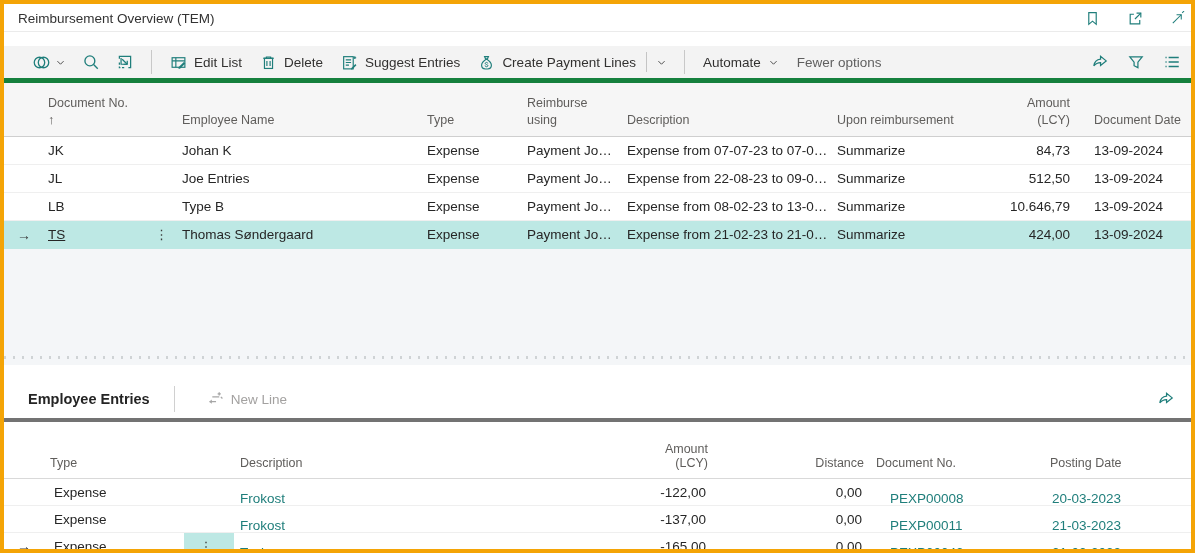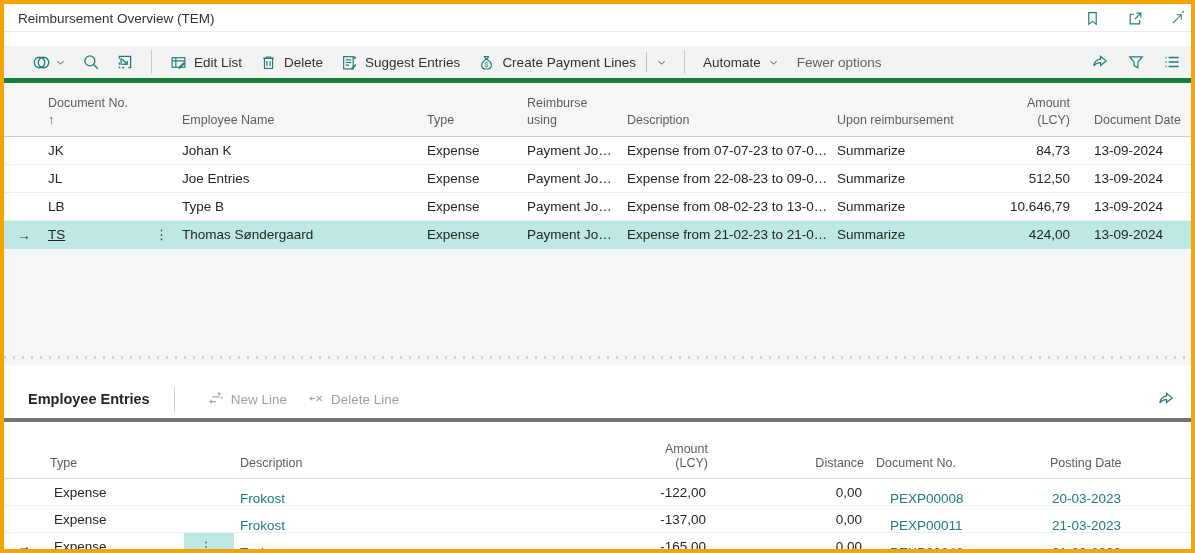--- a/index.html
+++ b/index.html
@@ -315,30 +315,20 @@
       <span class="ic-gray">
         <svg width="17" height="17" viewBox="0 0 16 16" fill="none" stroke="currentColor" stroke-width="1.2">
             <path d="M2.5 11h6M5 6.5h6.5"></path>
             <path d="M2 11l2.5-2v4z" fill="currentColor" stroke="none"></path>
             <path d="M11.5 2.2v3M10 3.7h3"></path>
             <path d="M13 6.5l1.5 1.5"></path>
           </svg>
       </span>
       <span>New Line</span>
     </button>
-    <button class="part-btn">
-      <span class="ic-gray">
-        <svg width="17" height="17" viewBox="0 0 16 16" fill="none" stroke="currentColor" stroke-width="1.2">
-            <path d="M2.5 8h5"></path>
-            <path d="M2 8l2.5-2v4z" fill="currentColor" stroke="none"></path>
-            <path d="M9 5.5l5 5M14 5.5l-5 5"></path>
-          </svg>
-      </span>
-      <span>Delete Line</span>
-    </button>
     <span class="part-share ic">
       <svg width="18" height="18" viewBox="0 0 16 16" fill="none" stroke="currentColor" stroke-width="1.1">
           <path d="M8.5 5.5V3l5 4-5 4V8.5C5.5 8.5 4 9.5 2.5 11.5 3 8 5 5.9 8.5 5.5z"></path>
         </svg>
     </span>
   </div>
 
   <div class="bhead bgridcols">
     <div class="h"></div>
     <div class="h bcell-type"><span>Type</span></div>

